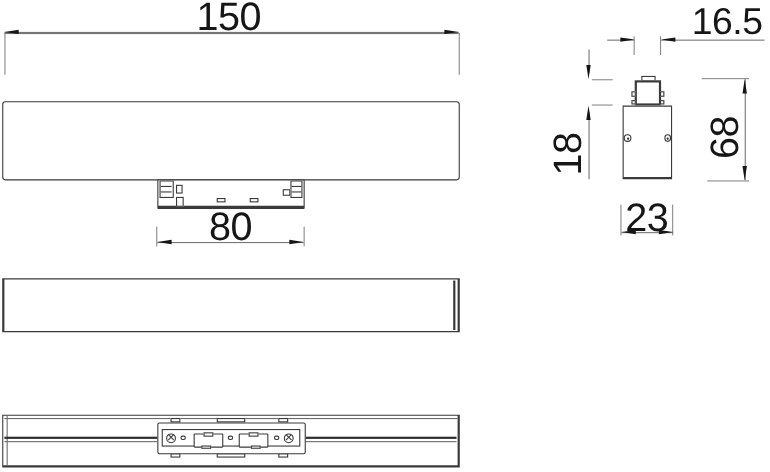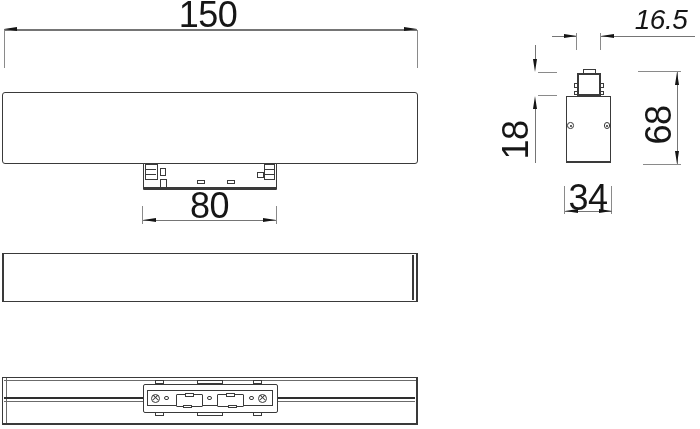--- a/index.html
+++ b/index.html
@@ -13,21 +13,21 @@
   
   .dimline{position:absolute;background:#757575;}
   .ext{position:absolute;background:#8a8a8a;}
   .arr{position:absolute;width:0;height:0;}
   .arr.l{border-top:2.6px solid transparent;border-bottom:2.6px solid transparent;border-right:13px solid #151515;}
   .arr.r{border-top:2.6px solid transparent;border-bottom:2.6px solid transparent;border-left:13px solid #151515;}
   .arr.u{border-left:2.6px solid transparent;border-right:2.6px solid transparent;border-bottom:13px solid #151515;}
   .arr.d{border-left:2.6px solid transparent;border-right:2.6px solid transparent;border-top:13px solid #151515;}
   .dimtext{position:absolute;font-size:36px;line-height:1;color:#161616;letter-spacing:-0.5px;
            white-space:nowrap;transform:translate(-50%,-50%);}
-  .dimtext.sm{font-size:28px;font-style:italic;}
+  .dimtext.sm{font-size:34px;}
   .dimtext.rot{transform:translate(-50%,-50%) rotate(-90deg);}
   .circle{position:absolute;border:1.2px solid #3a3a3a;border-radius:50%;background:#fff;box-sizing:border-box;}
   .dot{position:absolute;background:#333;border-radius:50%;}
   .crossbar{position:absolute;background:#3c3c3c;height:1.3px;width:7px;}
 </style>
 </head>
 <body>
 
 <div id="canvas">
 
@@ -99,21 +99,21 @@
     <div class="arr d" style="left:674.6px;top:150.5px;"></div>
     <div class="ext" style="left:638px;top:70.9px;width:43px;height:1.1px;"></div>
     <div class="ext" style="left:643px;top:164.2px;width:38px;height:1.1px;"></div>
     <div class="dimtext rot" style="left:659px;top:125px;">68</div>
 
     <div class="ext" style="left:564.3px;top:186px;width:1.1px;height:28px;"></div>
     <div class="ext" style="left:611.3px;top:186px;width:1.1px;height:28px;"></div>
     <div class="dimline" style="left:565px;top:210.8px;width:47px;height:1.2px;"></div>
     <div class="arr l" style="left:565px;top:208.8px;"></div>
     <div class="arr r" style="left:599px;top:208.8px;"></div>
-    <div class="dimtext" style="left:588px;top:198px;">34</div>
+    <div class="dimtext" style="left:588px;top:198px;">23</div>
   </div>
 
   <div>
     <div class="outline" style="left:2px;top:253px;width:415.5px;height:48.5px;border-width:1.7px;border-left-width:2.2px;border-right-width:2px;"></div>
     <div class="vline" style="left:412px;top:254.5px;width:1.8px;height:45.5px;"></div>
   </div>
 
   <div>
     <div class="outline" style="left:2px;top:376.5px;width:415.5px;height:48.5px;border-width:1.8px;border-right-width:2.4px;border-bottom-width:2.2px;"></div>
     <div class="hline lt" style="left:3.6px;top:380.4px;width:412px;height:1.1px;"></div>

